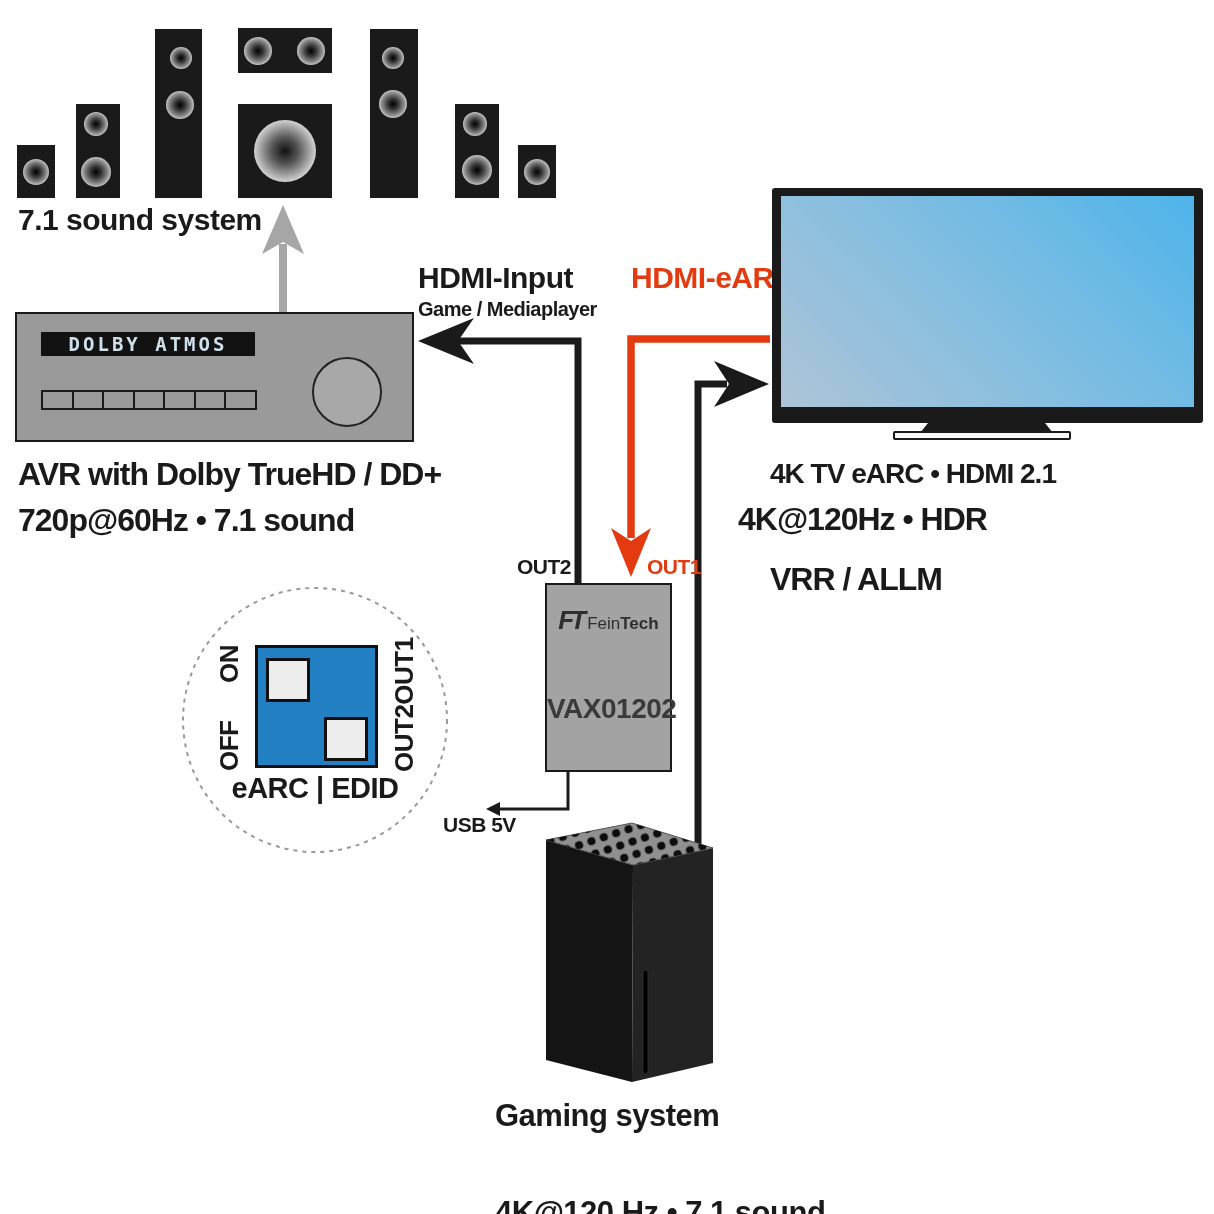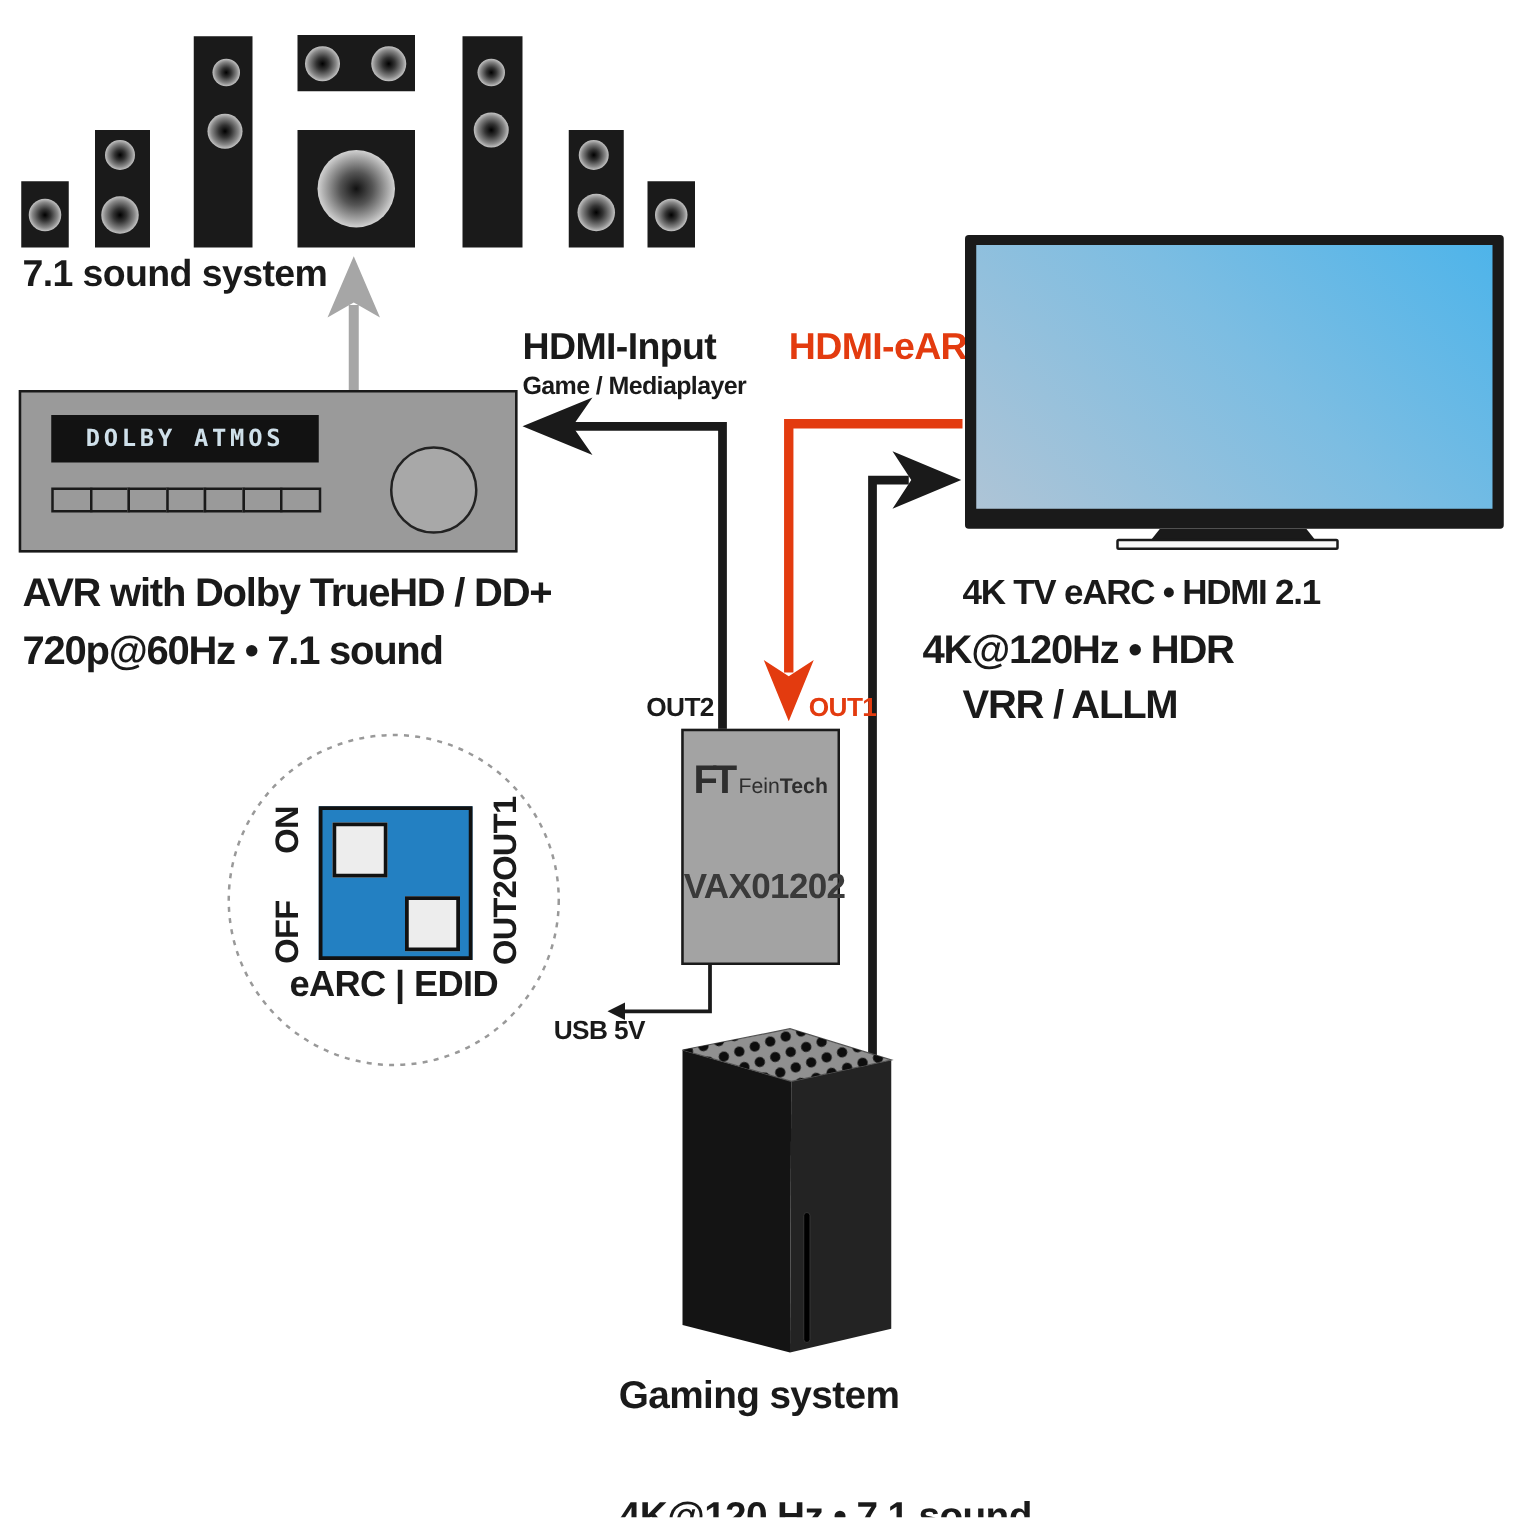--- a/index.html
+++ b/index.html
@@ -11,40 +11,40 @@
   .lbl{position:absolute;font-weight:bold;color:#1a1a1a;letter-spacing:-0.5px;white-space:nowrap;}
   .red{color:#e33b0f;}
   
   .spk{position:absolute;background:#1a1a1a;}
   .drv{position:absolute;border-radius:50%;
        background:radial-gradient(circle,#000 0%,#333 25%,#888 55%,#eee 82%,#fff 100%);}
   .sub-drv{position:absolute;border-radius:50%;
        background:radial-gradient(circle,#111 0%,#555 30%,#aaa 58%,#fff 85%);}
   
   #avr{left:15px;top:312px;width:395px;height:126px;background:#9a9a9a;border:2px solid #1a1a1a;}
-  #avr-display{position:absolute;left:24px;top:18px;width:214px;height:38px;background:#121212;
+  #avr-display{position:absolute;left:24px;top:18px;width:214px;height:24px;background:#121212;
        display:flex;align-items:center;justify-content:center;
        font-family:"DejaVu Sans Mono",monospace;font-weight:bold;font-size:19px;
        letter-spacing:3px;color:#cfe0ea;}
   #avr-buttons{position:absolute;left:24px;top:76px;width:216px;height:20px;display:flex;}
   #avr-buttons span{flex:1;border:2px solid #1a1a1a;background:#9a9a9a;margin-left:-2px;}
   #avr-buttons span:first-child{margin-left:0;}
   #avr-knob{position:absolute;left:295px;top:43px;width:66px;height:66px;border-radius:50%;
        background:#a8a8a8;border:2.5px solid #222;}
   
   #tv{left:772px;top:188px;width:431px;height:235px;background:#1a1a1a;border-radius:3px;}
   #tv-screen{position:absolute;left:9px;top:8px;right:9px;bottom:16px;
        background:linear-gradient(45deg,#aec4d6 0%,#7cbde2 55%,#4eb4ea 100%);}
   #tv-neck{left:920px;top:423px;width:133px;height:10px;background:#1a1a1a;
        clip-path:polygon(6% 0,94% 0,100% 100%,0 100%);}
   #tv-base{left:893px;top:431px;width:174px;height:5px;background:#f8f8f8;border:2px solid #1a1a1a;border-radius:2px;}
   
   #vax{left:545px;top:583px;width:123px;height:185px;background:#a3a3a3;border:2.5px solid #1a1a1a;}
   #vax-logo{position:absolute;left:0;top:20px;width:100%;display:flex;align-items:baseline;justify-content:center;color:#2e2e2e;}
-  #vax-logo .mark{font-weight:bold;font-size:32px;letter-spacing:-4px;margin-right:5px;}
+  #vax-logo .mark{font-weight:bold;font-size:26px;letter-spacing:-4px;margin-right:5px;font-style:italic;}
   #vax-logo .reg{font-size:17px;}
   #vax-logo .bld{font-size:17px;font-weight:bold;}
   #vax-model{position:absolute;left:0;top:108px;width:100%;text-align:center;
        font-weight:bold;font-size:28px;color:#3a3a3a;letter-spacing:-0.5px;}
   
   #dip-block{left:255px;top:645px;width:117px;height:117px;background:#2380c2;border:3px solid #111;}
   .dip-sw{position:absolute;width:38px;height:38px;background:#ededed;border:3px solid #111;}
   .rot{position:absolute;display:flex;justify-content:space-between;align-items:center;
        transform:rotate(-90deg);font-weight:bold;font-size:26px;letter-spacing:-0.5px;}
   
@@ -152,21 +152,21 @@
   <div class="lbl red" style="left:647px;top:555px;font-size:21px">OUT1</div>
   <div class="lbl" style="left:443px;top:813px;font-size:21px">USB 5V</div>
 
   <div class="abs" id="tv">
     <div id="tv-screen"></div>
   </div>
   <div class="abs" id="tv-neck"></div>
   <div class="abs" id="tv-base"></div>
   <div class="lbl" style="left:770px;top:458px;font-size:28px;letter-spacing:-1px">4K TV eARC • HDMI 2.1</div>
   <div class="lbl" style="left:738px;top:501px;font-size:32px;letter-spacing:-1px">4K@120Hz • HDR</div>
-  <div class="lbl" style="left:770px;top:545px;font-size:32px;letter-spacing:-1px">VRR / ALLM</div>
+  <div class="lbl" style="left:770px;top:561px;font-size:32px;letter-spacing:-1px">VRR / ALLM</div>
 
   <div class="abs" id="vax">
     <div id="vax-logo">
       <span class="mark">FT</span>
       <span class="reg">Fein</span>
       <span class="bld">Tech</span>
     </div>
     <div id="vax-model">VAX01202</div>
   </div>
 

